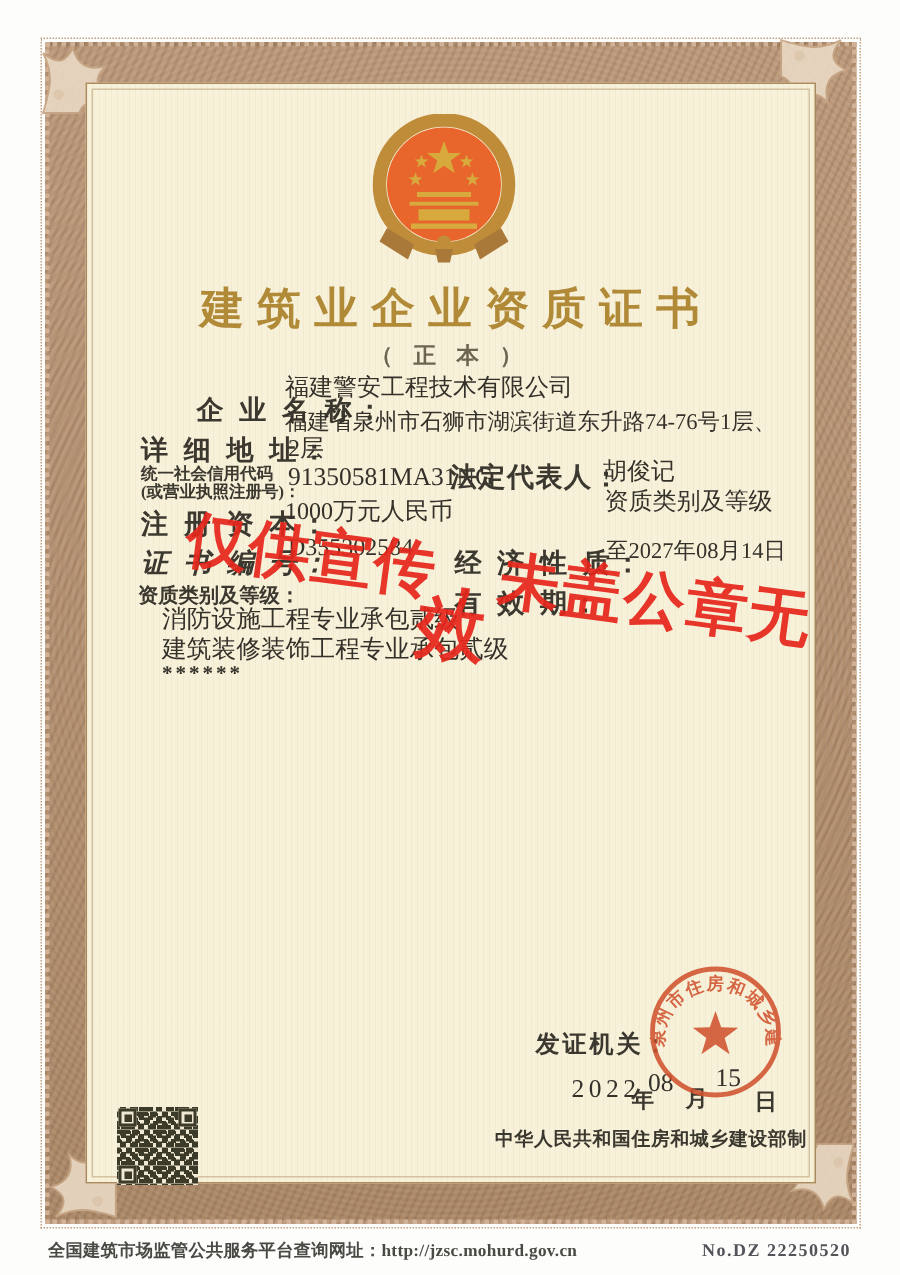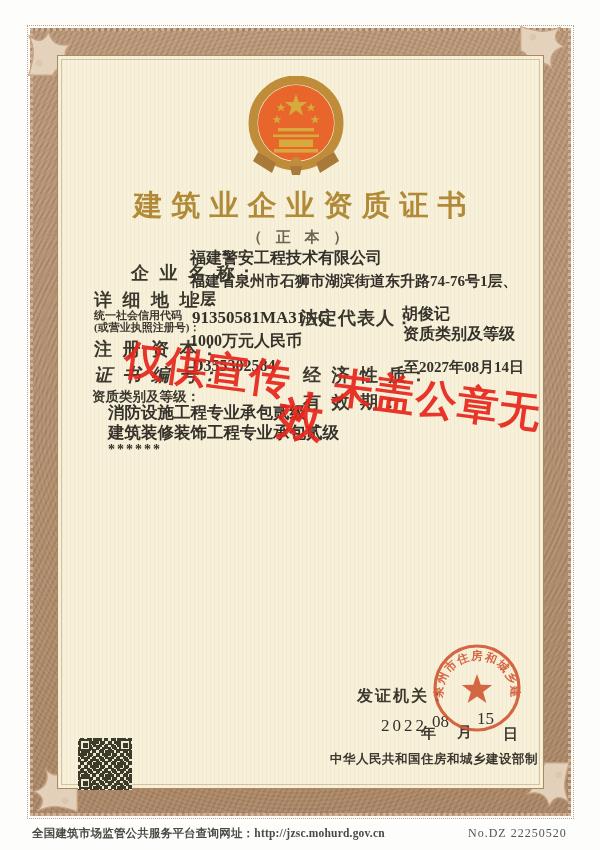--- a/index.html
+++ b/index.html
@@ -48,21 +48,21 @@
   }
   .subtitle{
     position:absolute;left:0;top:228px;width:600px;text-align:center;
     font-size:15px;font-weight:700;letter-spacing:5px;color:#6d6550;
   }
 
   
   .lab{position:absolute;color:#3b382f;font-weight:700;white-space:nowrap;}
   .lab-lg{font-size:18px;letter-spacing:3px;}
   .lab-sm{font-size:11px;letter-spacing:0;}
-  .val{position:absolute;color:#34312a;font-size:16px;white-space:nowrap;font-weight:bold;}
+  .val{position:absolute;color:#34312a;font-size:16px;white-space:nowrap;}
   .val-sm{font-size:15px;}
   .stars{letter-spacing:2px;font-weight:700;}
 
   
   .wm{
     position:absolute;color:#e6261c;font-weight:700;white-space:nowrap;
     opacity:.92;z-index:30;font-family:"Liberation Serif","DejaVu Serif",serif;
   }
   .wm1{left:128px;top:332px;font-size:41px;letter-spacing:1px;transform:rotate(7.5deg);transform-origin:left top;}
   .wm2{left:282px;top:386px;font-size:46px;transform:rotate(8deg);transform-origin:left top;}
@@ -82,21 +82,21 @@
       repeating-conic-gradient(#3c3b2a 0% 25%, transparent 0% 50%) 0 0/6px 6px,
       repeating-conic-gradient(#3c3b2a 0% 25%, transparent 0% 50%) 2px 3px/8px 8px,
       #efe8d2;
   }
   .qr .finder{position:absolute;width:12px;height:12px;border:2.5px solid #3c3b2a;background:#efe8d2;box-sizing:border-box;}
   .qr .finder::after{content:"";position:absolute;inset:1.5px;background:#3c3b2a;}
   .f-tl{left:1px;top:1px;} .f-tr{right:1px;top:1px;} .f-bl{left:1px;bottom:1px;}
 
   
   .footer-url{position:absolute;left:32px;top:826px;font-size:11.5px;font-weight:700;color:#4a4a44;letter-spacing:.2px;}
-  .footer-serial{position:absolute;left:468px;top:826px;font-size:12px;font-weight:400;color:#53535a;letter-spacing:1px;}
+  .footer-serial{position:absolute;left:468px;top:826px;font-size:12px;font-weight:700;color:#53535a;letter-spacing:1px;}
 </style>
 </head>
 <body>
 
 <div class="frame"></div>
 
 <div class="corner c-tl"><svg viewBox="0 0 60 60">
       <path d="M2,58 C8,38 10,28 2,12 C14,22 20,18 25,8 C28,20 36,26 50,22 C40,32 42,40 58,46 C40,48 32,50 30,58 Z" fill="#ead9c4" stroke="#c7a786" stroke-width="1.5"></path>
       <circle cx="14" cy="44" r="4" fill="#e2cdb4"></circle>
     </svg></div>

